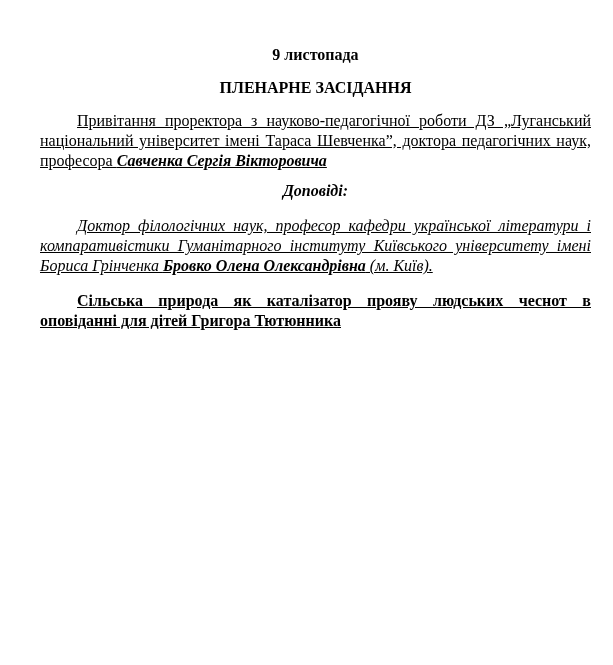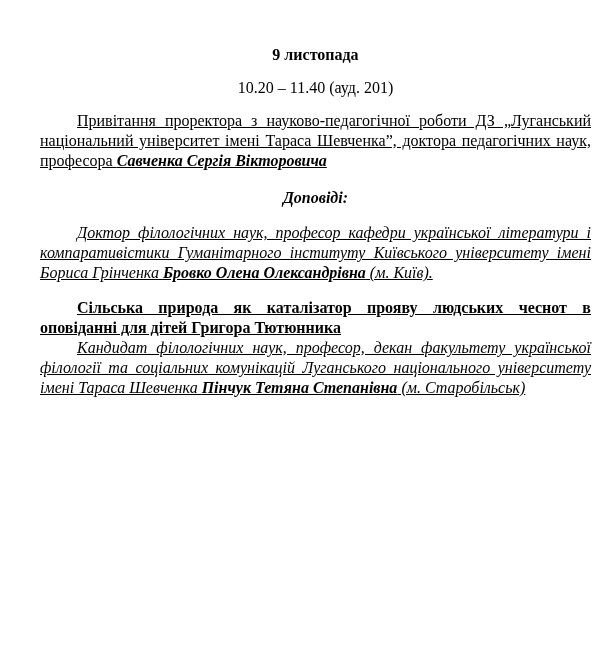--- a/index.html
+++ b/index.html
@@ -23,44 +23,43 @@
     padding: 45px 22px 0 40px;
     background: #ffffff;
   }
   .c  { text-align: center; }
   .b  { font-weight: bold; }
   .i  { font-style: italic; }
   .bi { font-weight: bold; font-style: italic; }
   .j  { text-align: justify; text-indent: 37px; text-decoration: underline; }
   .doc-header p { margin: 0 0 13px 0; }
   .para { margin: 0; }
-  .reports-label { margin: 17px 0 0 0; }
+  .reports-label { margin: 10px 0 0 0; }
   .report { margin: 15px 0 0 0; }
   .report p { margin: 0; }
 </style>
 </head>
 <body>
 
 <div class="page">
 
   <header class="doc-header">
     <p class="c b">9 листопада</p>
-    <p class="c">10.20 – 11.40 (ауд. 201)</p>
+    <p class="c b">ПЛЕНАРНЕ ЗАСІДАННЯ</p>
   </header>
 
   <p class="para j"><span>Привітання проректора з науково-педагогічної роботи ДЗ „Луганський національний університет імені Тараса Шевченка”, доктора педагогічних наук, професора </span><span class="bi">Савченка Сергія Вікторовича</span></p>
 
   <p class="c bi reports-label">Доповіді:</p>
 
   <section class="report">
   </section>
 
   <section class="report">
     <p class="i j"><span>Доктор філологічних наук, професор кафедри української літератури і компаративістики Гуманітарного інституту Київського університету імені Бориса Грінченка </span><span class="bi">Бровко Олена Олександрівна</span><span> (м. Київ).</span></p>
   </section>
 
   <section class="report">
     <p class="b j">Сільська природа як каталізатор прояву людських чеснот в оповіданні для дітей Григора Тютюнника</p>
-    <p class="i j"><span>Кандидат філологічних наук, професор, декан факультету української філології та соціальних комунікацій Луганського національного університету імені Тараса Шевченка </span><span class="bi">Пінчук Тетяна Степанівна</span><span> (м. Старобільськ)</span></p>
   </section>
 
 
 </div>
 
 </body></html>

